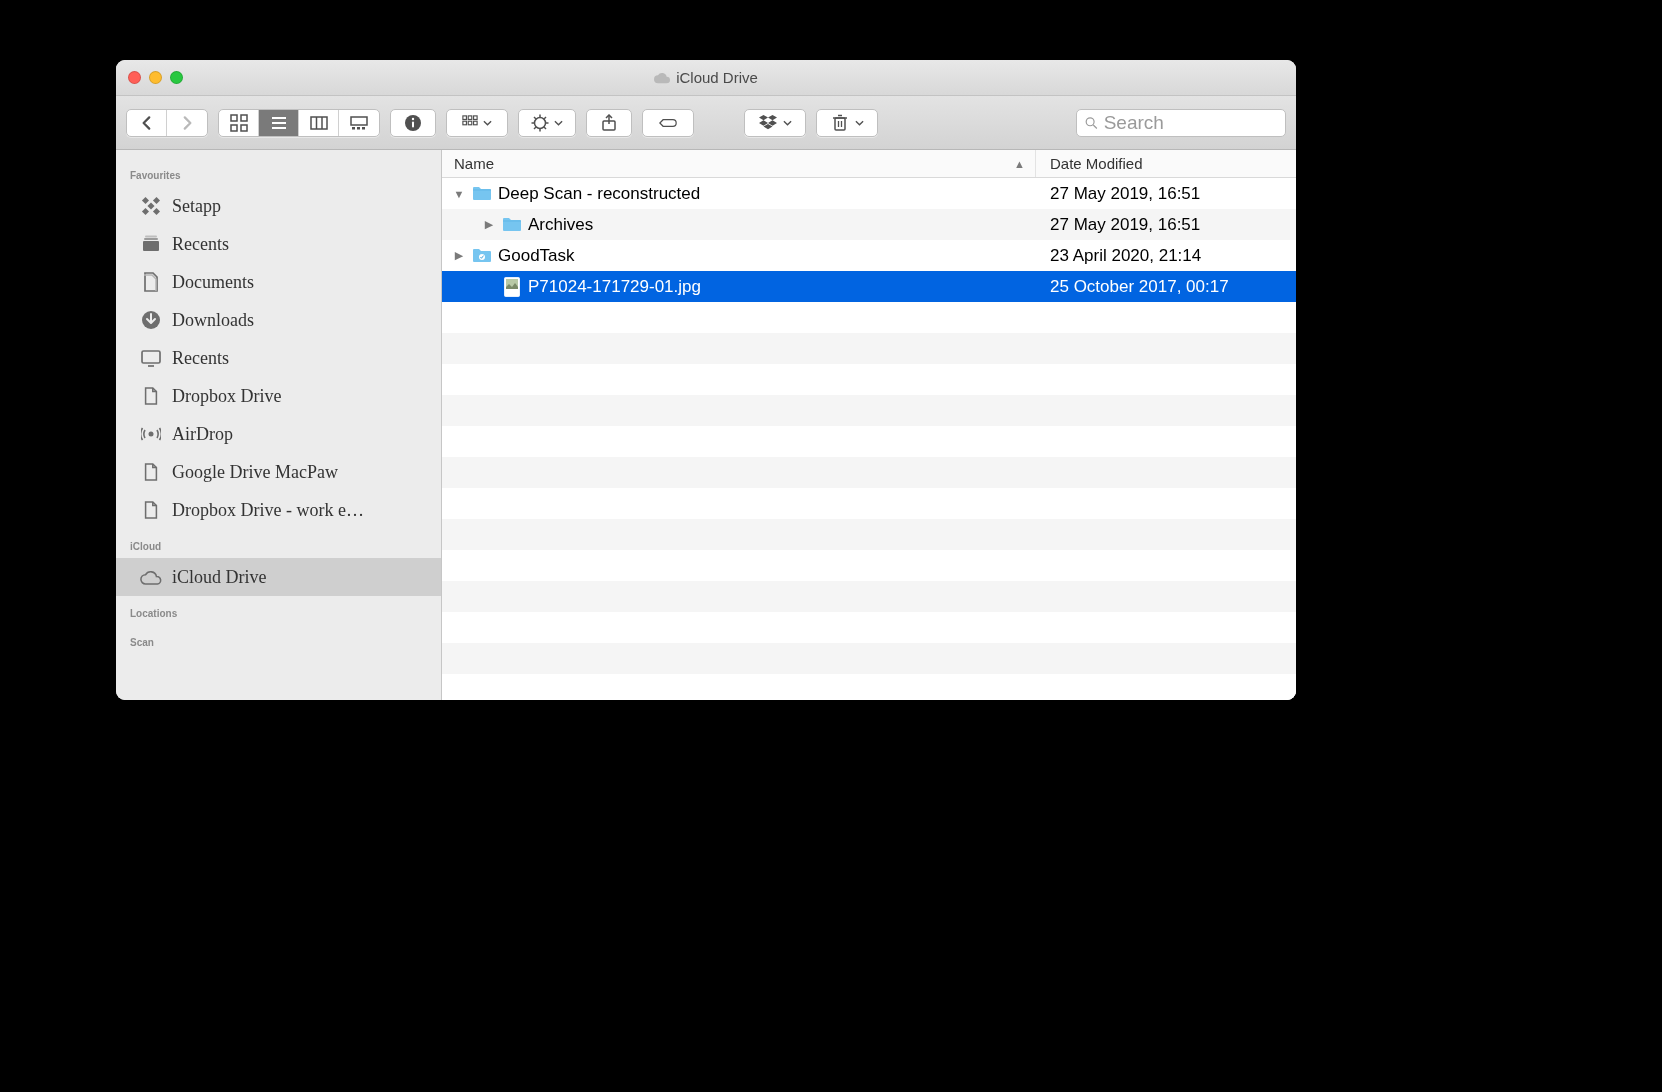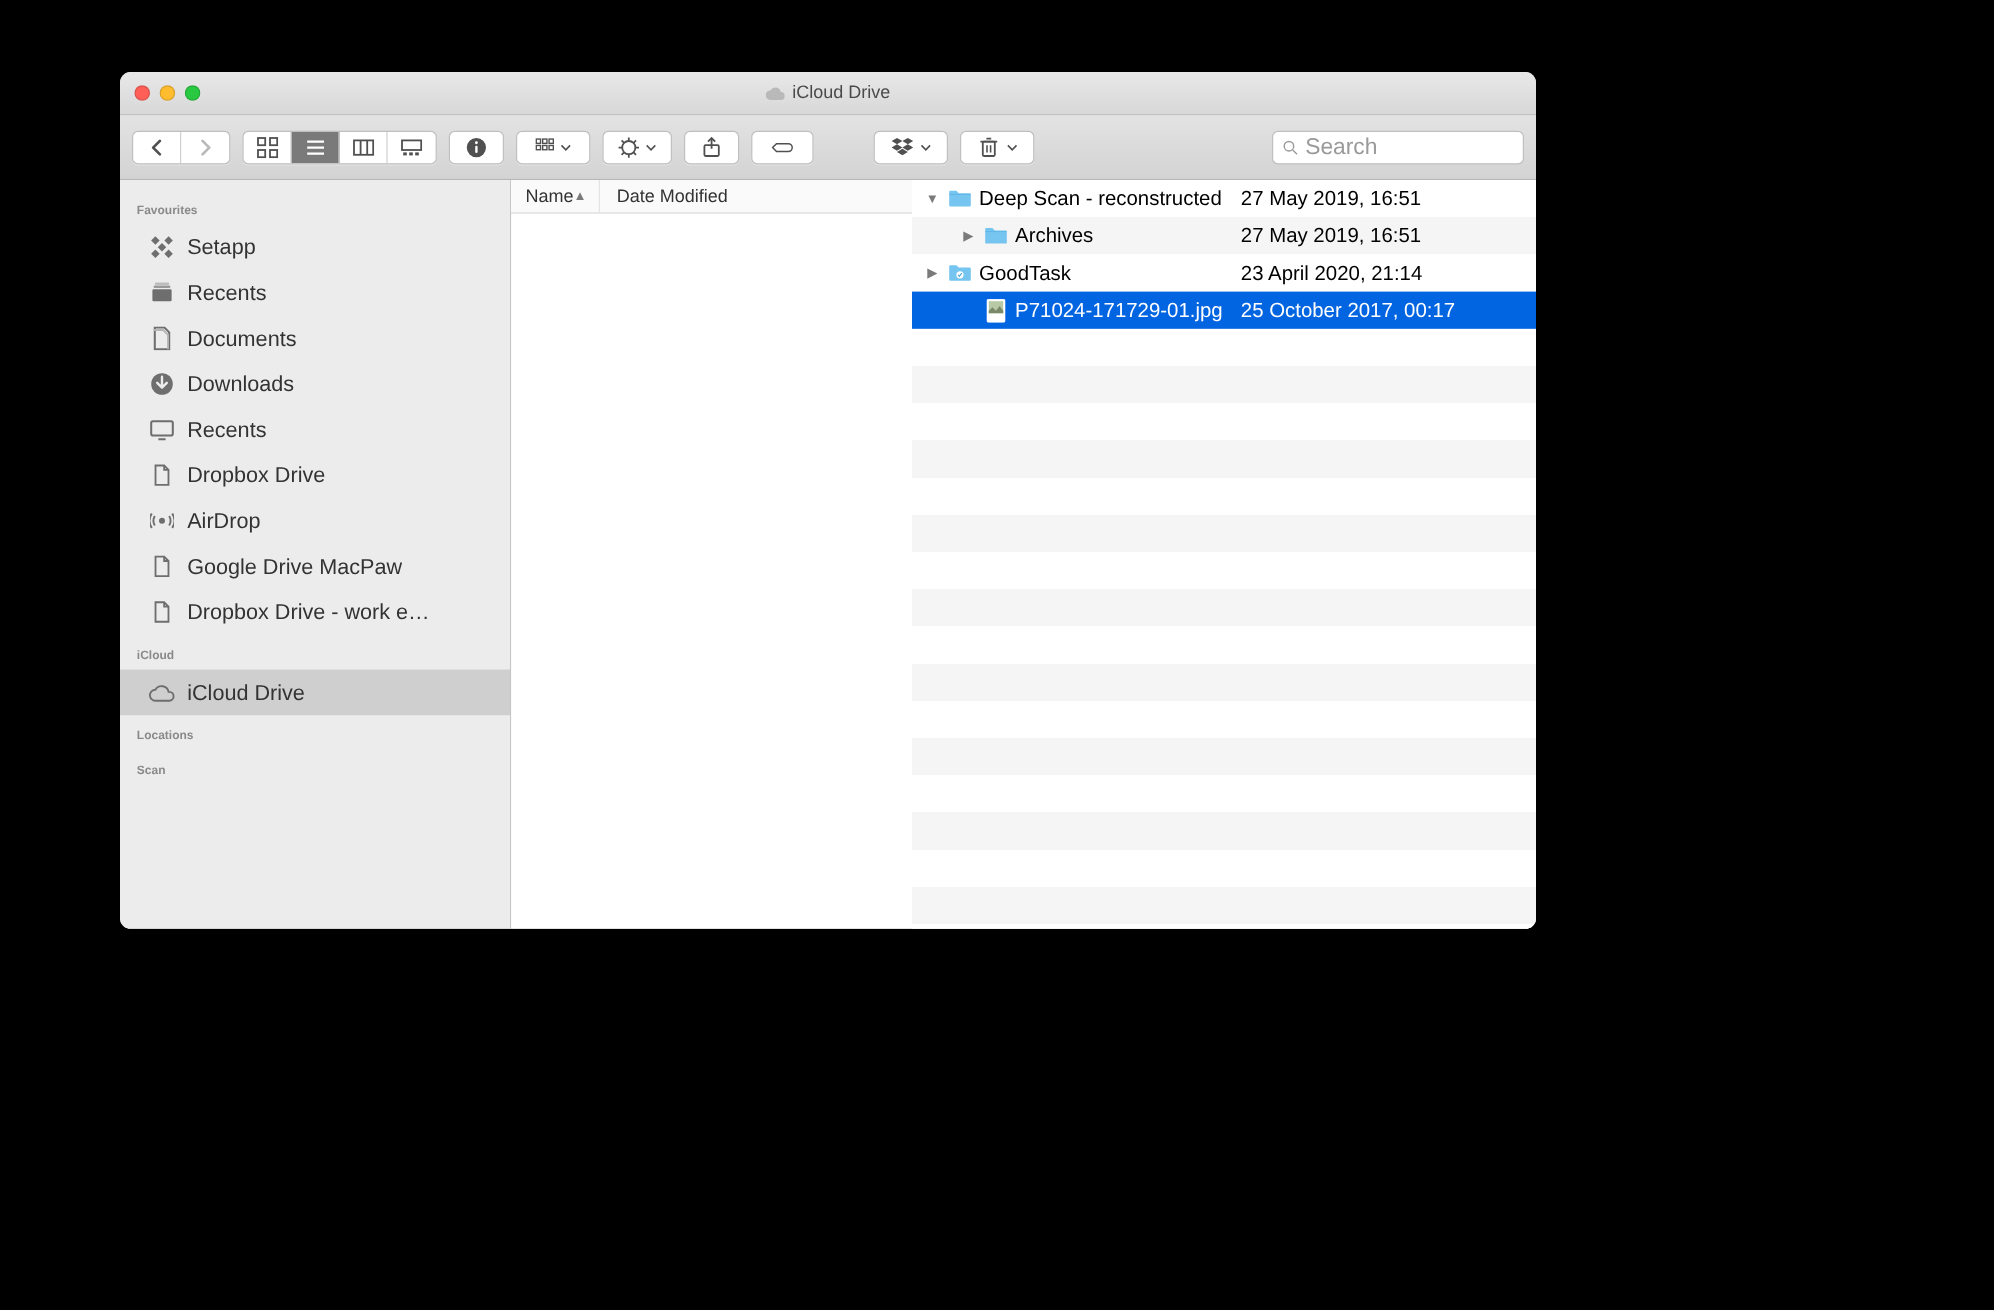--- a/index.html
+++ b/index.html
@@ -5,24 +5,24 @@
   * { box-sizing: border-box; margin: 0; padding: 0; }
   body {
     width: 1662px;
     height: 1092px;
     background: #000;
     font-family: -apple-system, "Helvetica Neue", Helvetica, Arial, sans-serif;
     overflow: hidden;
   }
   .window {
     position: absolute;
-    left: 100px;
+    left: 116px;
     top: 60px;
     width: 1180px;
-    height: 714px;
+    height: 640px;
     background: #ececec;
     border-radius: 9px;
     box-shadow: 0 30px 60px rgba(0,0,0,0.5), 0 0 0 1px rgba(0,0,0,0.15);
     display: flex;
     flex-direction: column;
     overflow: hidden;
   }
   .titlebar {
     height: 36px;
     background: linear-gradient(#e8e8e8,#d8d8d8);
@@ -103,26 +103,27 @@
   }
   .side-header {
     font-size:10px; color:#8a8a8a; font-weight:600;
     padding: 12px 14px 6px 14px;
   }
   .side-item {
     display:flex; align-items:flex-end; gap:10px;
     padding: 8px 14px 8px 24px;
     color:#333;
     cursor:default;
+    font-family:Liberation Serif, serif;
   }
   .side-item.selected { background:#cfcfcf; }
   .side-item .ico { width:22px; height:22px; display:flex; align-items:center; justify-content:center; color:#6e6e6e; }
   .side-item .label { white-space:nowrap; overflow:hidden; text-overflow:ellipsis; }
   .main {
-    flex:1; display:flex; flex-direction:row; background:#fff; min-width:0;
+    flex:1; display:flex; flex-direction:column; background:#fff; min-width:0;
   }
   .col-headers {
     height:28px; display:flex; border-bottom:1px solid #d9d9d9;
     font-size:15px; color:#333;
     background:#fafafa;
   }
   .col-name { flex:1; display:flex; align-items:center; padding-left:12px; justify-content:space-between; padding-right:10px; border-right:1px solid #e3e3e3;}
   .col-date { width:260px; display:flex; align-items:center; padding-left:14px; }
   .sort-ind { font-size:11px; color:#7a7a7a; }
   .filelist {

